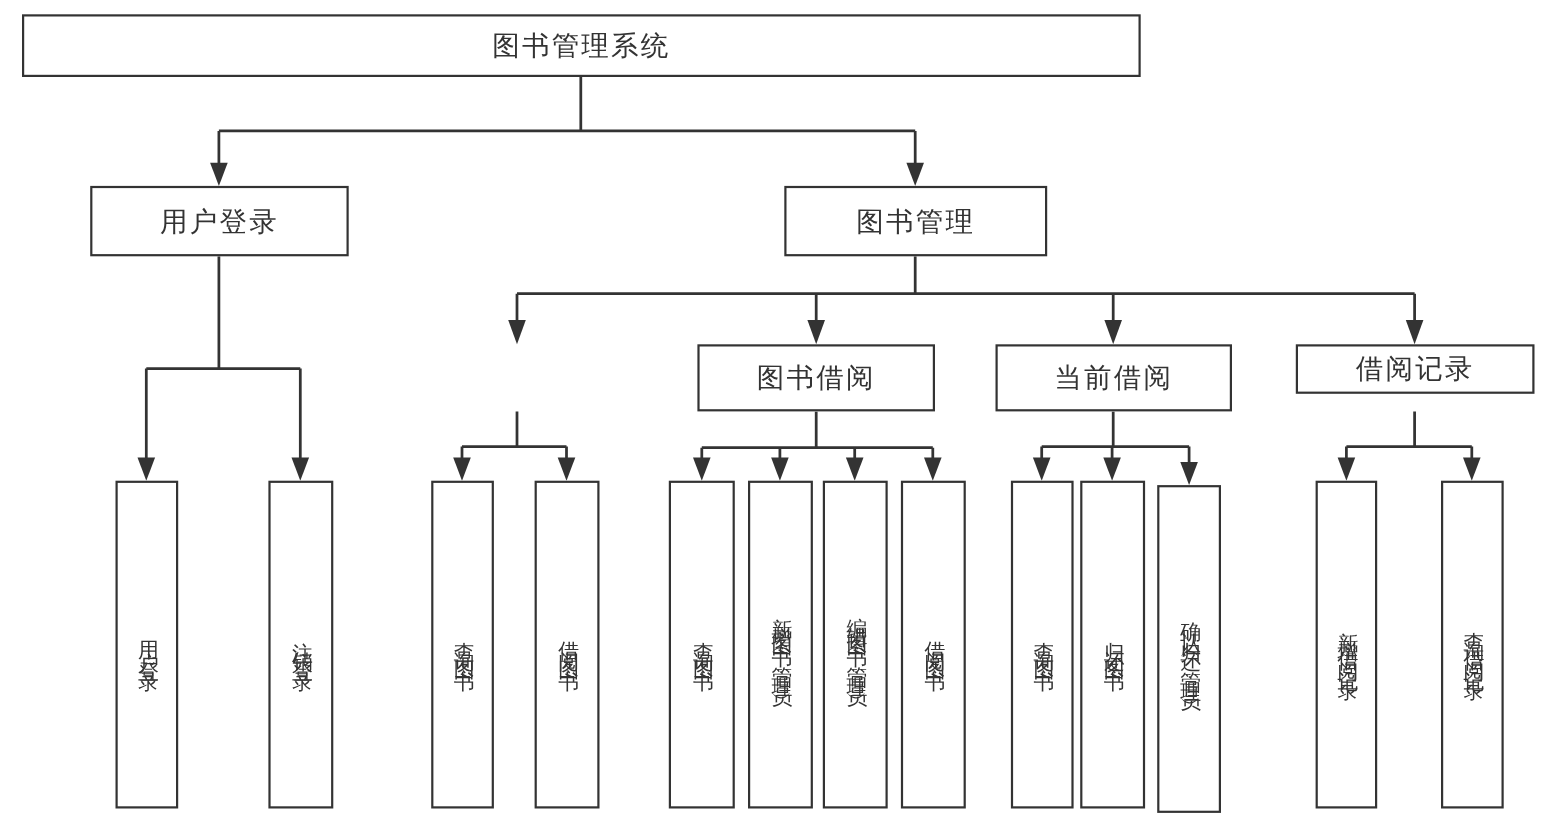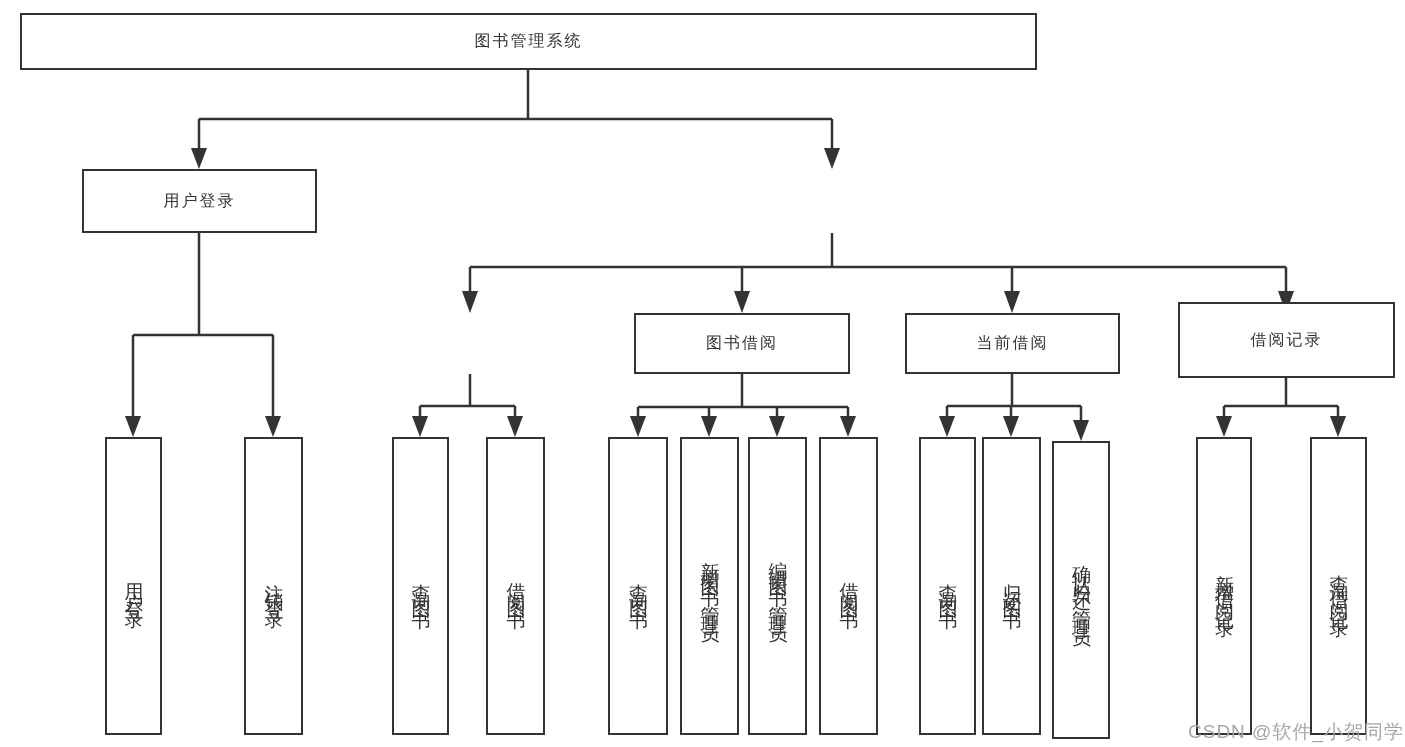--- a/index.html
+++ b/index.html
@@ -24,21 +24,21 @@
     box-sizing: border-box;
     background: var(--box_fill);
     border: 2px solid var(--line);
     display: flex;
     align-items: center;
     justify-content: center;
     z-index: 2;
   }
   .node .lbl {
     color: var(--text);
-    font-size: 16px;
+    font-size: 25px;
     letter-spacing: 2px;
     white-space: nowrap;
   }
   .node.v .lbl {
     writing-mode: vertical-rl;
     text-orientation: mixed;
     font-size: 19px;
     letter-spacing: 9px;
     line-height: 1.1;
     white-space: normal;
@@ -99,28 +99,31 @@
     </g>
   </svg>
 
   <div class="node h" style="left:20px;top:13px;width:1017px;height:57px">
     <span class="lbl">图书管理系统</span>
   </div>
 
   <div class="node h" style="left:82px;top:169px;width:235px;height:64px">
     <span class="lbl">用户登录</span>
   </div>
+  <div class="node h" style="left:713px;top:169px;width:239px;height:64px">
+    <span class="lbl">图书管理</span>
+  </div>
 
   <div class="node h" style="left:905px;top:313px;width:215px;height:61px">
     <span class="lbl">当前借阅</span>
   </div>
   <div class="node h" style="left:634px;top:313px;width:216px;height:61px">
     <span class="lbl">图书借阅</span>
   </div>
-  <div class="node h" style="left:1178px;top:302px;width:217px;height:76px">
+  <div class="node h" style="left:1178px;top:313px;width:217px;height:45px">
     <span class="lbl">借阅记录</span>
   </div>
 
   <div class="node v" style="left:105px;top:437px;width:57px;height:298px">
     <span class="lbl">用户登录</span>
   </div>
   <div class="node v" style="left:244px;top:437px;width:59px;height:298px">
     <span class="lbl">注销登录</span>
   </div>
 
@@ -154,15 +157,14 @@
     <span class="lbl">确认归还（管理员）</span>
   </div>
 
   <div class="node v" style="left:1196px;top:437px;width:56px;height:298px">
     <span class="lbl">新增借阅记录</span>
   </div>
   <div class="node v" style="left:1310px;top:437px;width:57px;height:298px">
     <span class="lbl">查询借阅记录</span>
   </div>
 
-  <div id="watermark">CSDN @软件_小贺同学</div>
 
 </div>
 
 </body></html>

